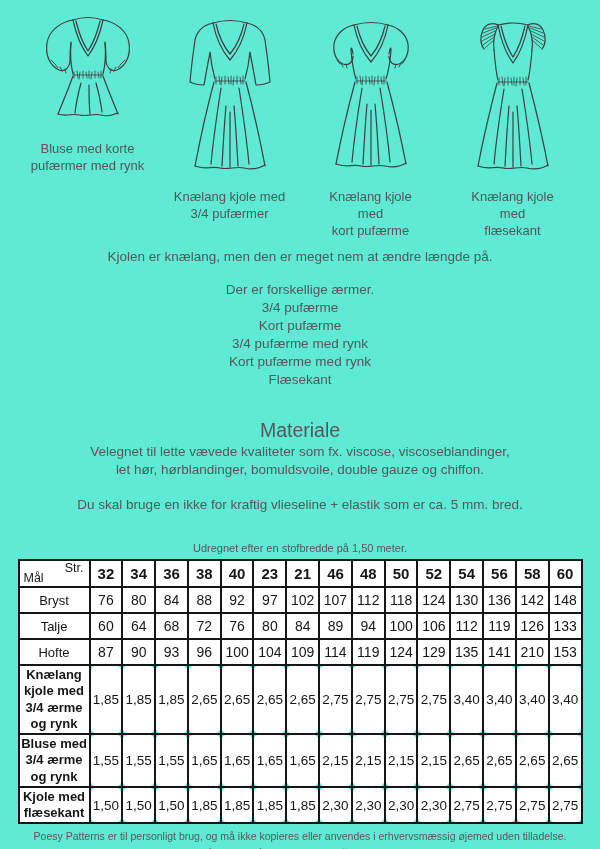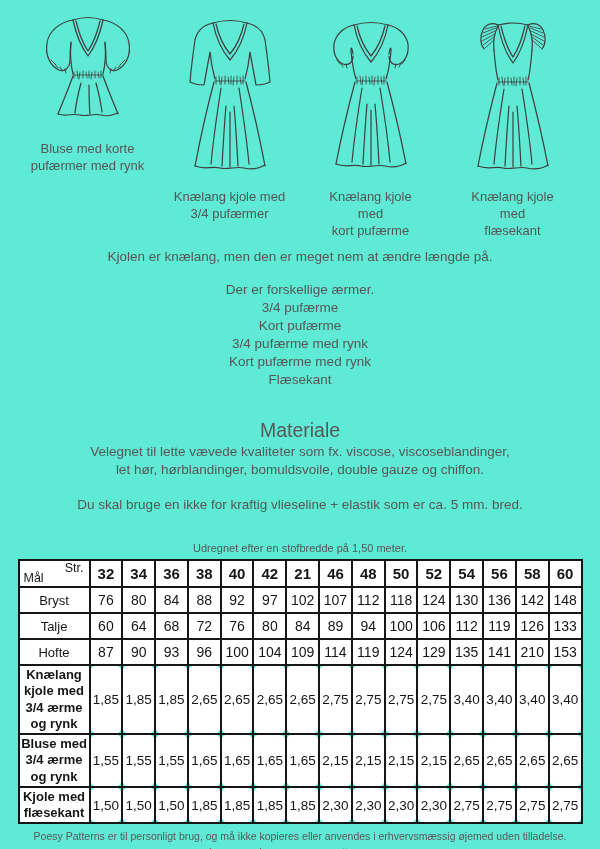--- a/index.html
+++ b/index.html
@@ -228,21 +228,21 @@
       <tr id="size-header-row">
         <th class="corner">
           <span class="corner-top">Str.</span>
           <span class="corner-bot">Mål</span>
         </th>
       <th class="size-head">32</th>
           <th class="size-head">34</th>
           <th class="size-head">36</th>
           <th class="size-head">38</th>
           <th class="size-head">40</th>
-          <th class="size-head">42</th>
+          <th class="size-head">23</th>
           <th class="size-head">21</th>
           <th class="size-head">46</th>
           <th class="size-head">48</th>
           <th class="size-head">50</th>
           <th class="size-head">52</th>
           <th class="size-head">54</th>
           <th class="size-head">56</th>
           <th class="size-head">58</th>
           <th class="size-head">60</th>
         </tr>

